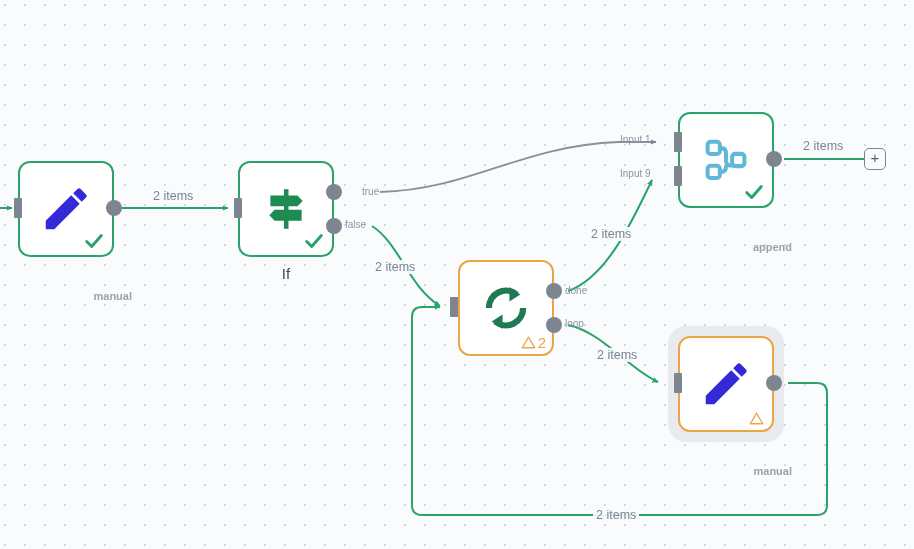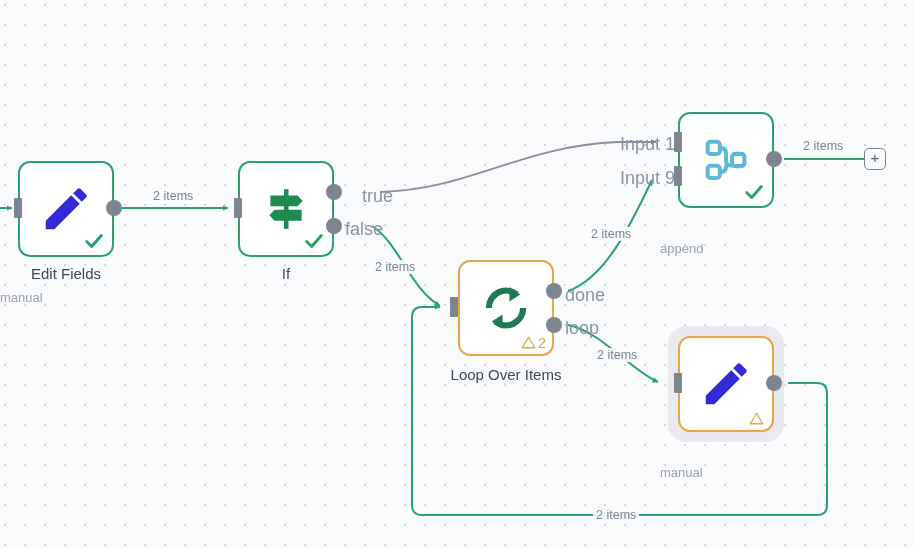--- a/index.html
+++ b/index.html
@@ -80,44 +80,45 @@
   
   .node-title {
     position: absolute;
     text-align: center;
     font-size: 15px;
     color: #3c4858;
     white-space: nowrap;
   }
   .node-sub {
     position: absolute;
-    text-align: left;
-    font-size: 13px;
+    text-align: right;
+    font-size: 11px;
     color: #9aa3af;
     white-space: nowrap;
+    font-weight: bold;
   }
 
   
   .port-in {
     position: absolute;
     width: 8px;
     height: 20px;
     background: #7d8590;
     border-radius: 1px;
   }
   .port-out {
     position: absolute;
     width: 16px;
     height: 16px;
     border-radius: 50%;
     background: #7d8590;
   }
   .port-label {
     position: absolute;
-    font-size: 18px;
+    font-size: 10px;
     color: #8a94a2;
     white-space: nowrap;
   }
 
   
   .edge-label {
     position: absolute;
     font-size: 12.5px;
     color: #7a8494;
     white-space: nowrap;
@@ -185,21 +186,20 @@
         <path d="M20.9 6.9 C21.3 6.5 21.3 5.9 20.9 5.5 L18.5 3.1 C18.1 2.7 17.5 2.7 17.1 3.1
                  L15.2 5 L19 8.8 Z" fill="#3429d6"></path>
       </svg>
     </div>
     <svg class="status-check" viewBox="0 0 24 24">
       <path d="M4 12.5 L9.5 18 L20 6" stroke="#29a36a" stroke-width="3.2" fill="none" stroke-linecap="round" stroke-linejoin="round"></path>
     </svg>
   </div>
   <div class="port-in" style="left:14px; top:198px;"></div>
   <div class="port-out" style="left:106px; top:200px;"></div>
-  <div class="node-title" style="left:0px; top:265px; width:132px;">Edit Fields</div>
   <div class="node-sub" style="left:0px; top:290px; width:132px;">manual</div>
 
   <div class="node" style="left:238px; top:161px;">
     <div class="icon-wrap">
       <svg width="50" height="50" viewBox="0 0 24 24">
         <rect x="11" y="2.5" width="2.2" height="19" fill="#1f8a52"></rect>
         <path d="M4.5 5.5 L17.5 5.5 L20 8.1 L17.5 10.7 L4.5 10.7 Z" fill="#1f8a52"></path>
         <path d="M19.5 12.4 L6.5 12.4 L4 15 L6.5 17.6 L19.5 17.6 Z" fill="#1f8a52"></path>
       </svg>
     </div>
@@ -228,21 +228,20 @@
         <path d="M12 3.6 L22 20.4 L2 20.4 Z" stroke="#eba548" stroke-width="2.2" fill="none" stroke-linejoin="round"></path>
       </svg>
       <span>2</span>
     </div>
   </div>
   <div class="port-in" style="left:450px; top:297px;"></div>
   <div class="port-out" style="left:546px; top:283px;"></div>
   <div class="port-label" style="left:565px; top:285px;">done</div>
   <div class="port-out" style="left:546px; top:317px;"></div>
   <div class="port-label" style="left:565px; top:318px;text-align:center;">loop</div>
-  <div class="node-title" style="left:440px; top:366px; width:132px;">Loop Over Items</div>
 
   <div class="node" style="left:678px; top:112px;">
     <div class="icon-wrap">
       <svg width="46" height="46" viewBox="0 0 24 24">
         <path d="M6.5 5.8 L9.5 5.8 Q12 5.8 12 8.6 L12 12 Q12 14.8 14 14.8 L17 14.8" stroke="#5fb8d6" stroke-width="2.1" fill="none" stroke-linecap="round" stroke-linejoin="round"></path>
         <path d="M6.5 18.2 L9.5 18.2 Q12 18.2 12 15.4" stroke="#5fb8d6" stroke-width="2.1" fill="none" stroke-linecap="round" stroke-linejoin="round"></path>
         <rect x="2.4" y="2.5" width="6.4" height="6.4" rx="1.6" stroke="#5fb8d6" stroke-width="2.1" fill="#ffffff"></rect>
         <rect x="2.4" y="15" width="6.4" height="6.4" rx="1.6" stroke="#5fb8d6" stroke-width="2.1" fill="#ffffff"></rect>
         <rect x="15.2" y="8.8" width="6.4" height="6.4" rx="1.6" stroke="#5fb8d6" stroke-width="2.1" fill="#ffffff"></rect>
       </svg>

